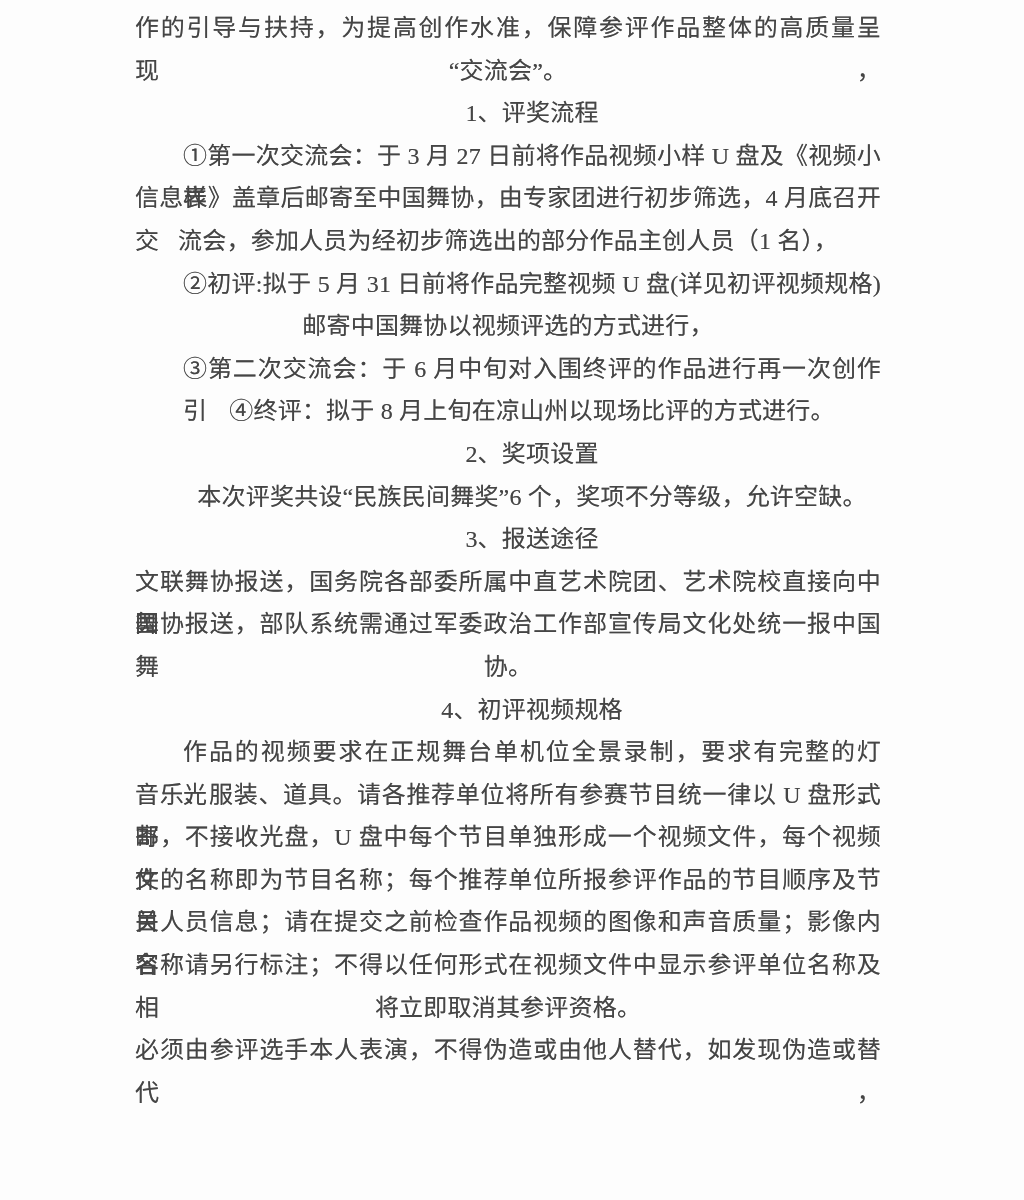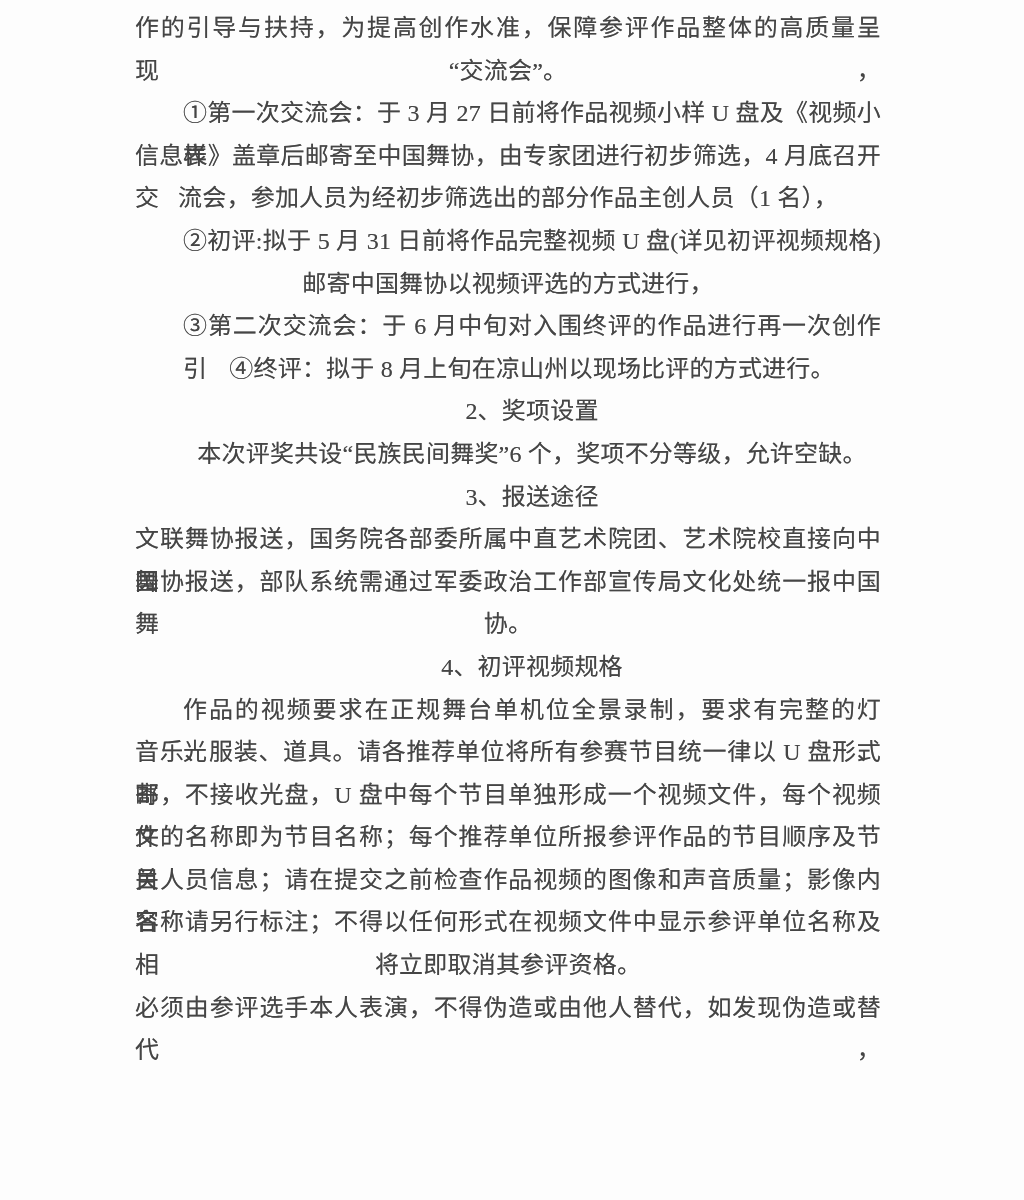--- a/index.html
+++ b/index.html
@@ -43,20 +43,21 @@
     text-justify: inter-character;
   }
 </style>
 </head>
 <body>
 
 <div class="page">
   <div class="doc-text" id="doc-lines">
       <div class="line justify">作的引导与扶持，为提高创作水准，保障参评作品整体的高质量呈现，</div>
       <div class="line">“交流会”。</div>
+      <div class="line indent">1、评奖流程</div>
       <div class="line indent justify">①第一次交流会：于 3 月 27 日前将作品视频小样 U 盘及《视频小样</div>
       <div class="line justify">信息表》盖章后邮寄至中国舞协，由专家团进行初步筛选，4 月底召开交</div>
       <div class="line">流会，参加人员为经初步筛选出的部分作品主创人员（1 名），</div>
       <div class="line indent justify">②初评:拟于 5 月 31 日前将作品完整视频 U 盘(详见初评视频规格)</div>
       <div class="line">邮寄中国舞协以视频评选的方式进行，</div>
       <div class="line indent justify">③第二次交流会：于 6 月中旬对入围终评的作品进行再一次创作引</div>
       <div class="line indent">④终评：拟于 8 月上旬在凉山州以现场比评的方式进行。</div>
       <div class="line indent">2、奖项设置</div>
       <div class="line indent">本次评奖共设“民族民间舞奖”6 个，奖项不分等级，允许空缺。</div>
       <div class="line indent">3、报送途径</div>

